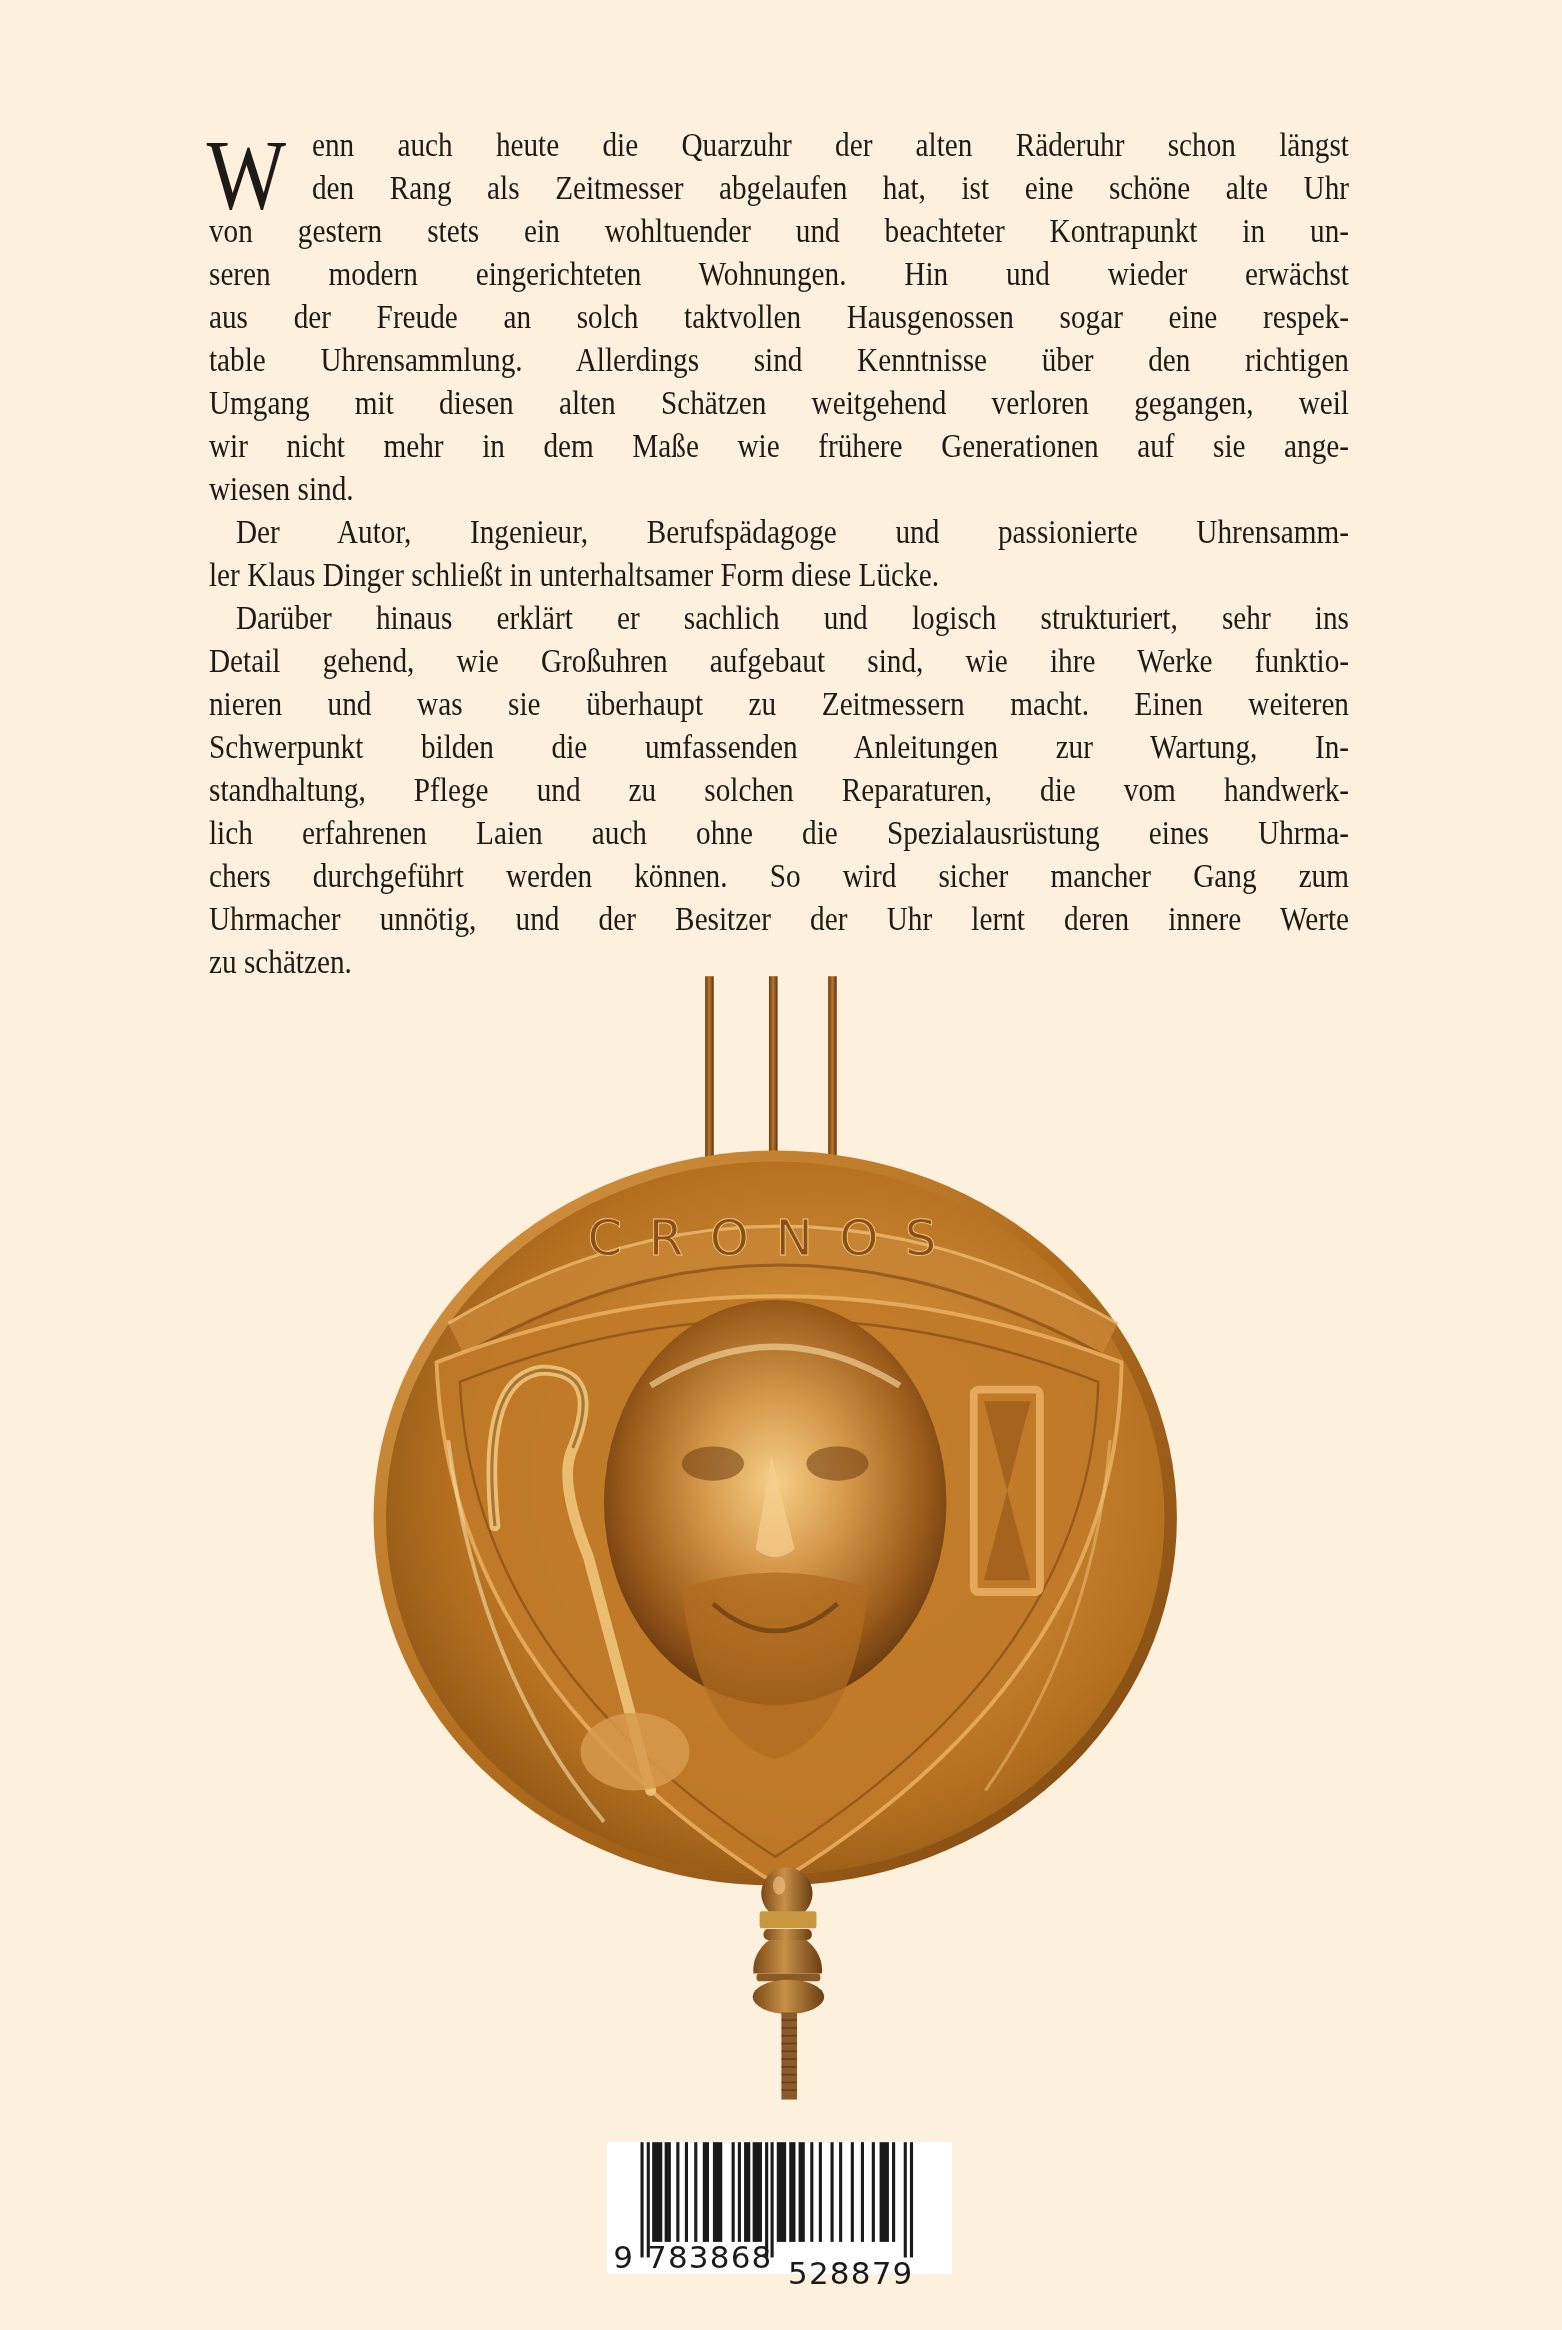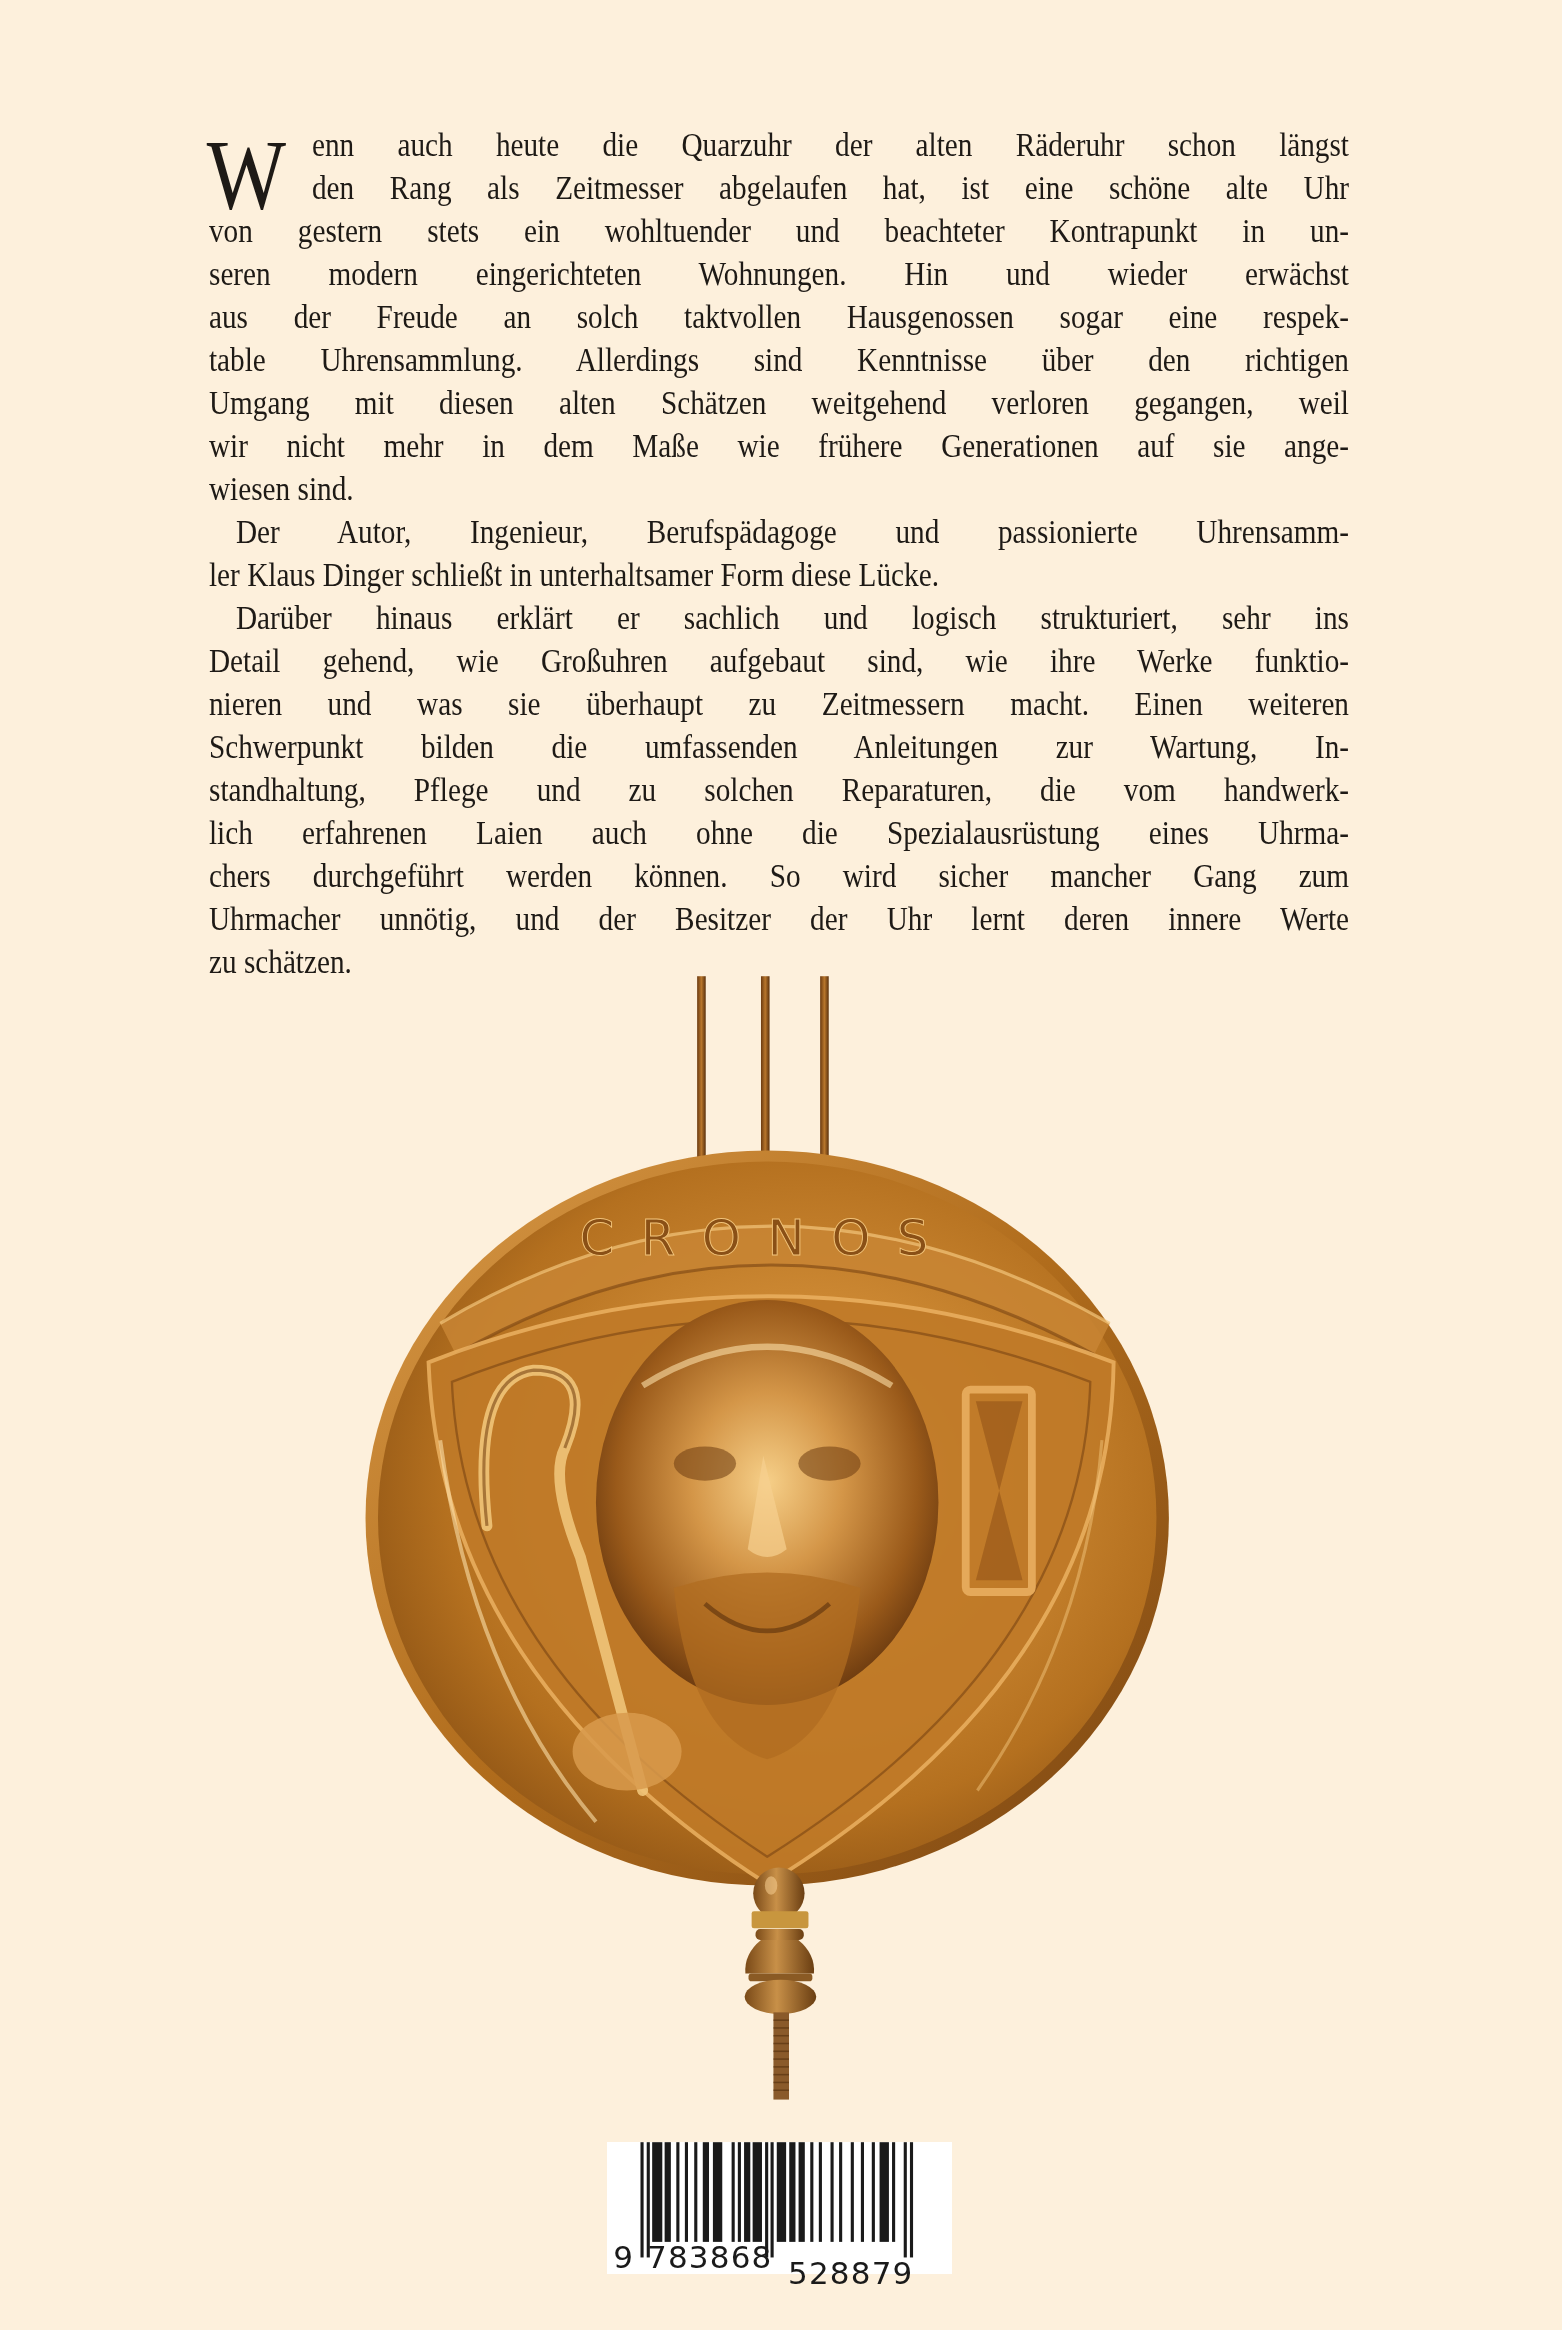--- a/index.html
+++ b/index.html
@@ -38,21 +38,21 @@
     left: -3.1px; top: 1.6px;
     font-size: 100px;
     line-height: 1;
     font-weight: normal;
     transform-origin: left top;
     transform: scaleX(0.98);
     color: #1E1A16;
   }
 
   
-  .pendulum { position: absolute; left: 4px; top: 0; width: 1254px; height: 2330px; }
+  .pendulum { position: absolute; left: 12px; top: 0; width: 1254px; height: 2330px; }
   .pendulum svg { position: absolute; left: 0; top: 0; }
 
   
   .barcode {
     position: absolute;
     left: 607px; top: 2142px;
     width: 345px; height: 132px;
     background: #FFFFFF;
   }
   .barcode svg { position: absolute; left: 0; top: 0; }

